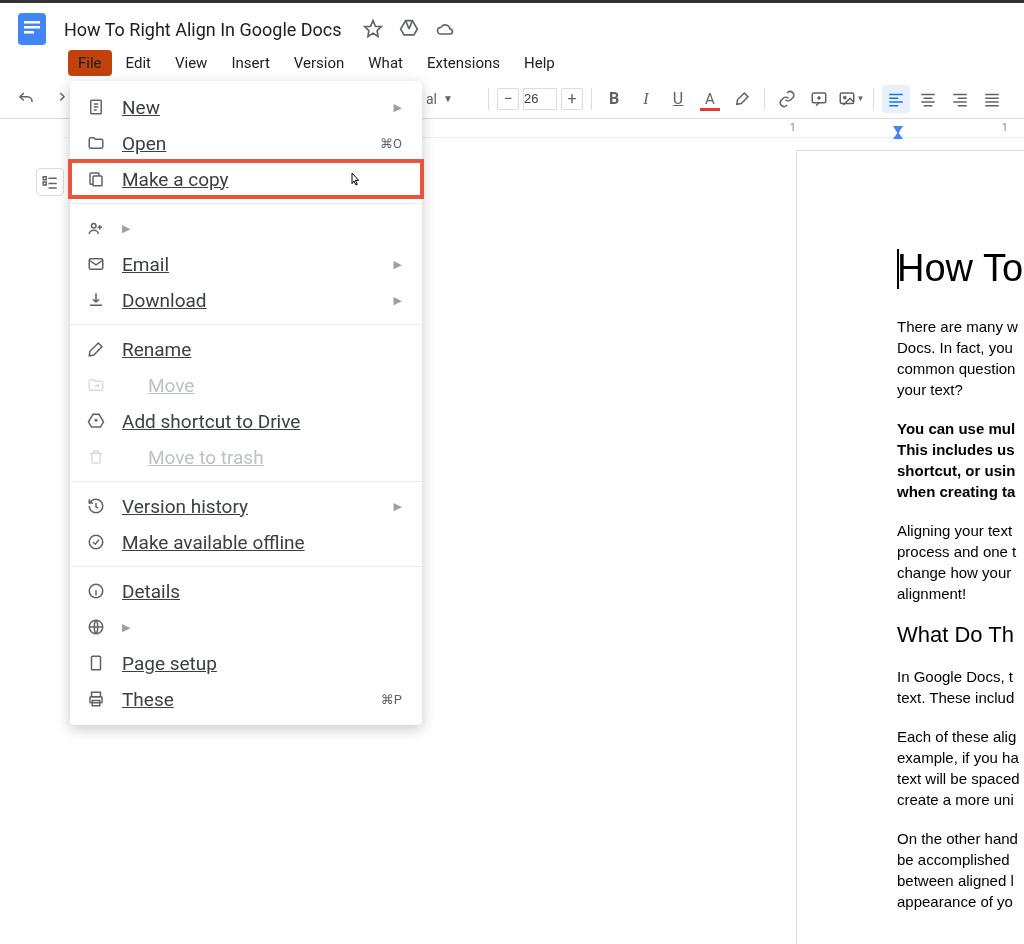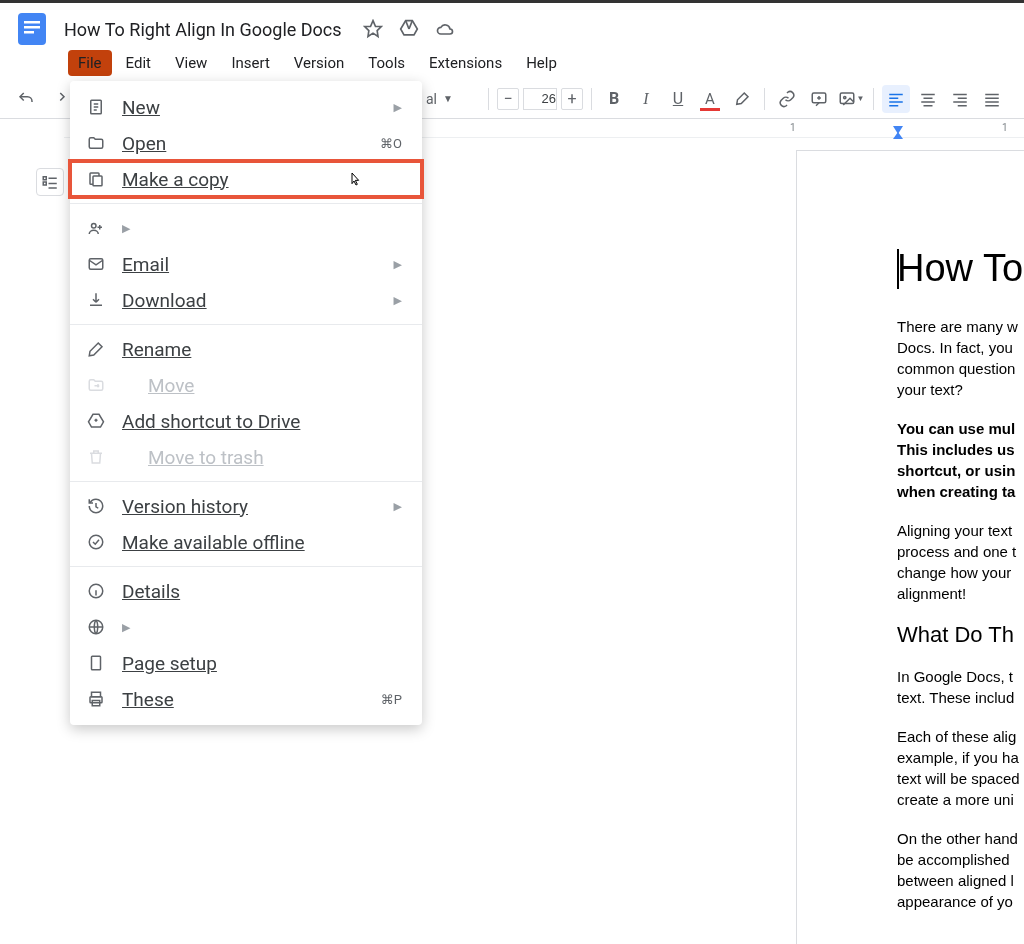--- a/index.html
+++ b/index.html
@@ -14,21 +14,21 @@
   .menu-item { padding: 4px 10px; border-radius: 4px; cursor: pointer; }
   .menu-item.open { background: #c2410c; }
   .toolbar { display: flex; align-items: center; height: 40px; border-bottom: 1px solid #dadce0; padding: 0 12px; gap: 4px; }
   .tb-btn { width: 28px; height: 28px; display:flex; align-items:center; justify-content:center; color:#5f6368; border-radius:4px; }
   .tb-btn.active { background: #e8f0fe; color:#1a73e8; }
   .tb-sep { width:1px; height:22px; background:#dadce0; margin:0 4px; }
   .font-name { display:flex; align-items:center; gap:6px; padding:0 6px; min-width:60px; color:#5f6368;}
   .font-name .caret { font-size:10px; color:#5f6368;}
   .font-size-box { display:flex; align-items:center; gap:4px; }
   .font-size-box .minus, .font-size-box .plus { width:22px; height:22px; display:flex; align-items:center; justify-content:center; color:#5f6368; border:1px solid #dadce0; border-radius:2px; font-size:16px;}
-  .font-size-box input { width:34px; height:22px; text-align:right; border:1px solid #dadce0; font-size:13px; color:#3c4043;}
+  .font-size-box input { width:34px; height:22px; text-align:left; border:1px solid #dadce0; font-size:13px; color:#3c4043;}
   .color-underline { position:relative; }
   .color-underline::after { content:""; position:absolute; left:4px; right:4px; bottom:2px; height:3px; background:#e53935; }
   .dropdown { position: absolute; left: 70px; top: 78px; width: 352px; background: #fff; border-radius: 4px; box-shadow: 0 4px 14px rgba(0,0,0,0.22); padding: 8px 0; z-index: 50; }
   .dd-item { display:flex; align-items:center; height:36px; padding:0 20px 0 16px; cursor:pointer; position:relative; }
   .dd-item.disabled { color:#bdc1c6; cursor:default;gap:26px; }
   .dd-item.disabled .dd-icon { color:#dadce0; }
   .dd-item.highlighted { outline: 4px solid #e8553a; outline-offset:-2px;align-items:center; }
   .dd-icon { width:20px; height:20px; margin-right:16px; color:#5f6368; display:flex; align-items:center; justify-content:center; flex-shrink:0;}
   .dd-label { flex:1; font-size:19px; color:#3c4043;text-decoration:underline; }
   .dd-item.disabled .dd-label { color:#bdc1c6; }
@@ -84,21 +84,21 @@
       </span>
   </div>
 </div>
 
 <div class="menubar">
   <span class="menu-item open">File</span>
   <span class="menu-item">Edit</span>
   <span class="menu-item">View</span>
   <span class="menu-item">Insert</span>
   <span class="menu-item">Version</span>
-  <span class="menu-item">Tools</span>
+  <span class="menu-item">What</span>
   <span class="menu-item">Extensions</span>
   <span class="menu-item">Help</span>
 </div>
 
 <div class="toolbar">
   <div class="tb-btn">
       <svg width="18" height="18" viewBox="0 0 24 24" fill="none" stroke="#5f6368" stroke-width="2">
         <path d="M9 14L4 9l5-5"></path>
         <path d="M4 9h10a6 6 0 016 6v1"></path>
       </svg>

